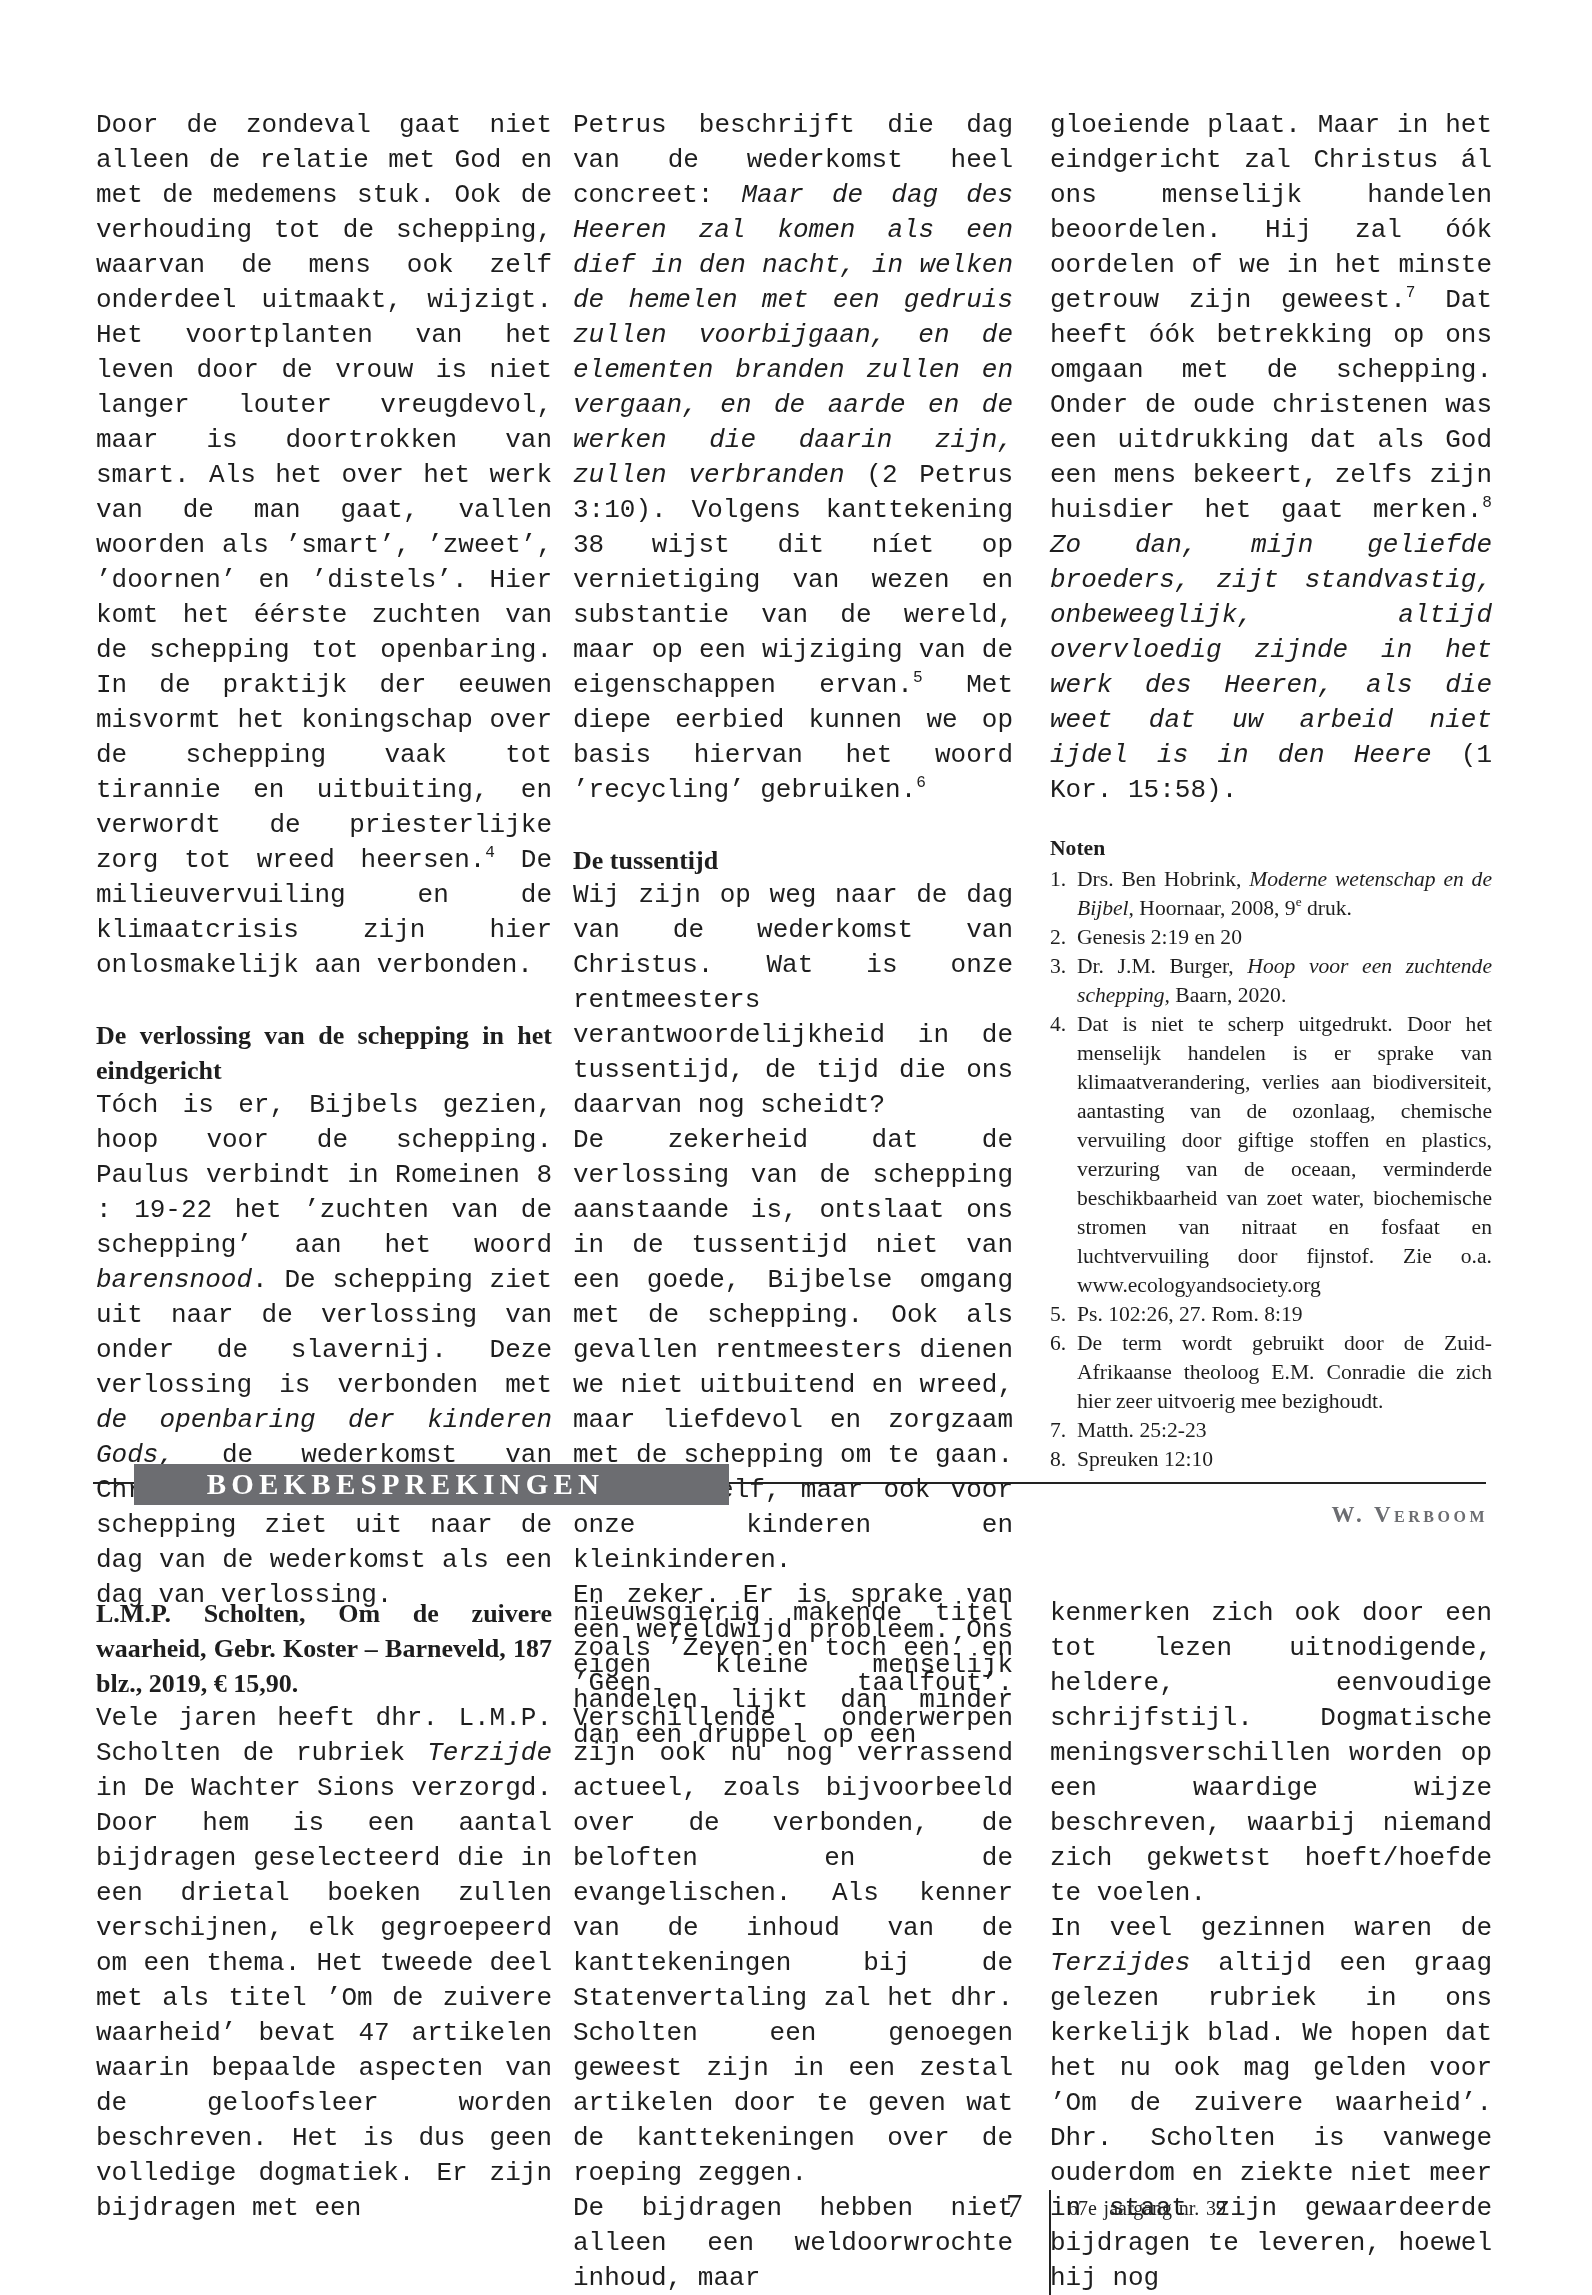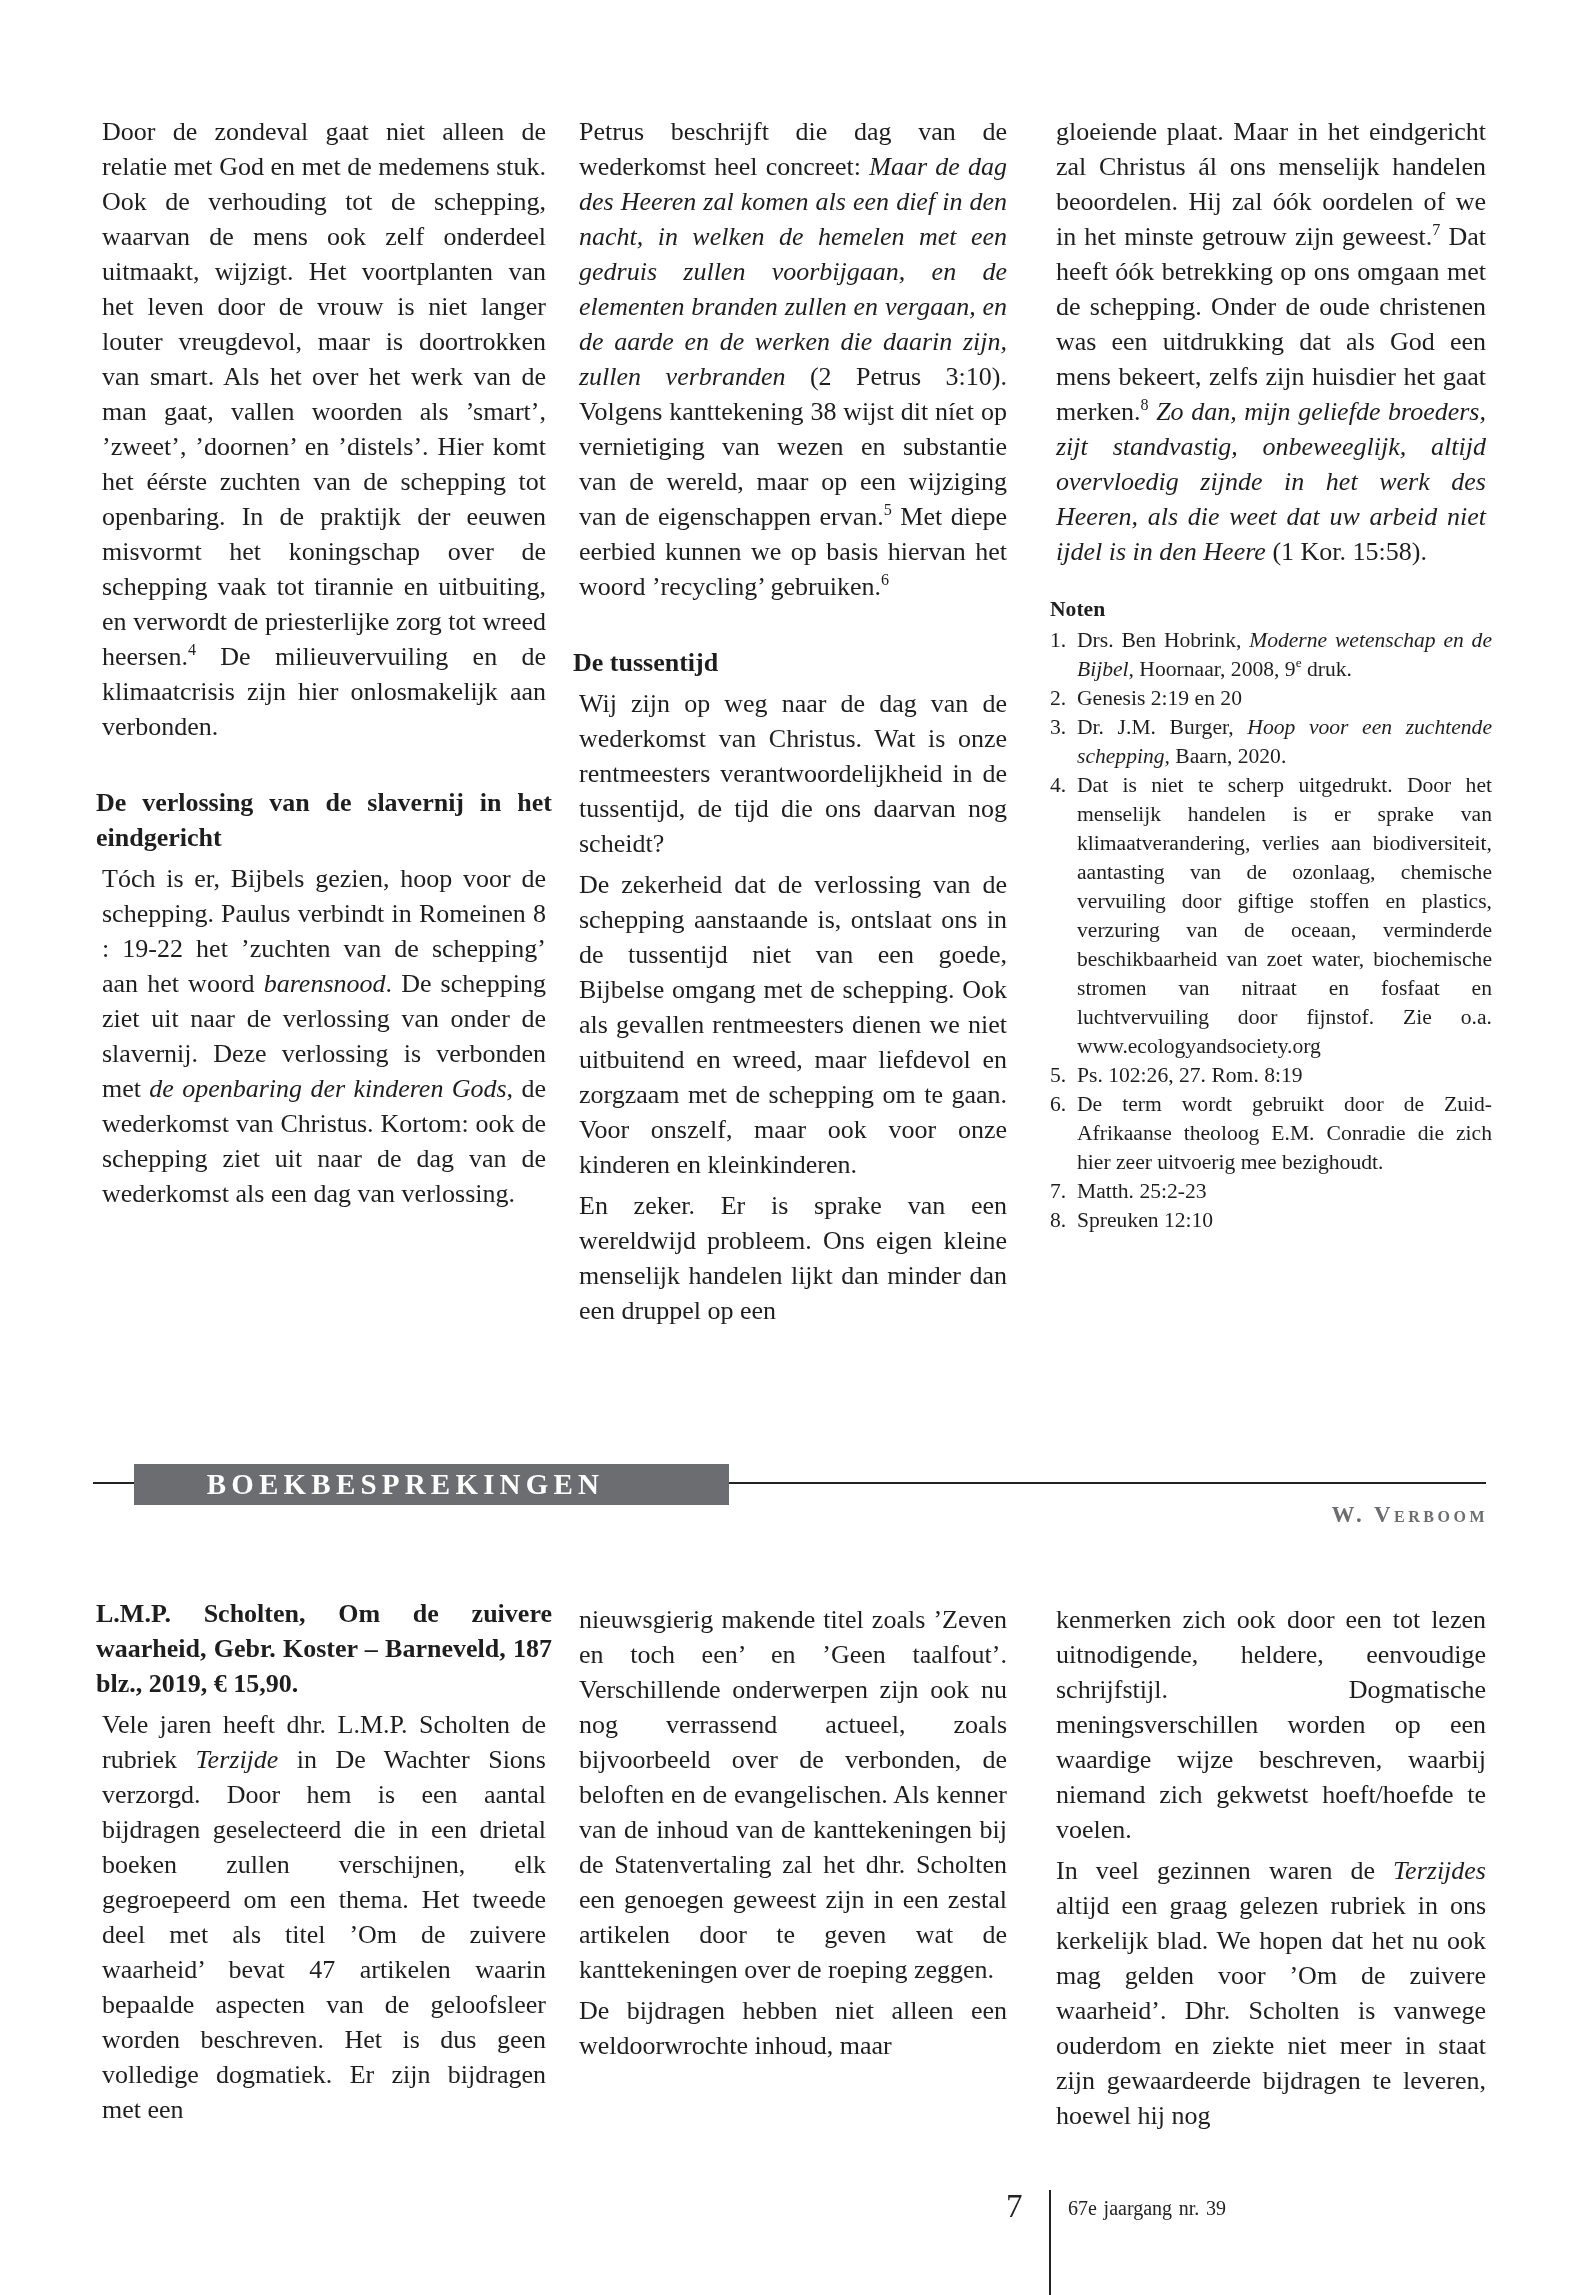--- a/index.html
+++ b/index.html
@@ -1,19 +1,19 @@
 <!DOCTYPE html>
 <html style="font-size:14px"><head>
 <meta charset="utf-8">
 <style>
   html, body { margin: 0; padding: 0; background: #ffffff; }
   body { width: 1592px; height: 2295px; position: relative; overflow: hidden;
          font-family: "Liberation Serif", "DejaVu Serif", serif; color: #1e1e1e; }
   .col { position: absolute; font-size: 26px; line-height: 35px; text-align: justify; }
-  .col p { margin: 6px; }
+  .col p { margin: 0; font-family: Liberation Mono, monospace; }
   .col h3 { margin: 0; font-size: 26px; line-height: 35px; font-weight: bold; }
   .gap { height: 35px; }
   sup { font-size: 0.62em; line-height: 0; vertical-align: 0.65em; }
   .notes { font-size: 21.6px; line-height: 29px; }
   .notes h4 { margin: 0 0 1.7px 0; font-size: 21.6px; font-weight: bold; }
   .notes ol { margin: 0; padding: 0; list-style: none; }
   .notes li { position: relative; padding-left: 27px; text-align: justify; }
   .notes li .num { position: absolute; left: 0; top: 0; }
   .banner-line-left { position: absolute; left: 93px; top: 1482px; width: 43px; height: 1.7px; background: #222; }
   .banner-line-right { position: absolute; left: 727px; top: 1482px; width: 759px; height: 1.7px; background: #222; }
@@ -25,21 +25,21 @@
   .footer-num { position: absolute; left: 1006px; top: 2188px; font-size: 33px; color: #222; }
   .footer-bar { position: absolute; left: 1049px; top: 2190px; width: 1.7px; height: 105px; background: #222; }
   .footer-meta { position: absolute; left: 1068px; top: 2197px; font-size: 20px; color: #222; word-spacing: 1.7px; }
 </style>
 </head>
 <body>
 
 <div class="col" style="left:96px; top:108px; width:456px;">
   <p><span>Door de zondeval gaat niet alleen de relatie met God en met de medemens stuk. Ook de verhouding tot de schepping, waarvan de mens ook zelf onderdeel uitmaakt, wijzigt. Het voortplanten van het leven door de vrouw is niet langer louter vreugdevol, maar is doortrokken van smart. Als het over het werk van de man gaat, vallen woorden als ’smart’, ’zweet’, ’doornen’ en ’distels’. Hier komt het éérste zuchten van de schepping tot openbaring. In de praktijk der eeuwen misvormt het koningschap over de schepping vaak tot tirannie en uitbuiting, en verwordt de priesterlijke zorg tot wreed heersen.</span><sup>4</sup><span> De milieuvervuiling en de klimaatcrisis zijn hier onlosmakelijk aan verbonden.</span></p>
   <div class="gap"></div>
-  <h3>De verlossing van de slavernij in het eindgericht</h3>
+  <h3>De verlossing van de schepping in het eindgericht</h3>
   <p><span>Tóch is er, Bijbels gezien, hoop voor de schepping. Paulus verbindt in Romeinen 8 : 19-22 het ’zuchten van de schepping’ aan het woord </span><i>barensnood</i><span>. De schepping ziet uit naar de verlossing van onder de slavernij. Deze verlossing is verbonden met </span><i>de openbaring der kinderen Gods,</i><span> de wederkomst van Christus. Kortom: ook de schepping ziet uit naar de dag van de wederkomst als een dag van verlossing.</span></p>
 </div>
 
 <div class="col" style="left:573px; top:108px; width:440px;">
   <p><span>Petrus beschrijft die dag van de wederkomst heel concreet: </span><i>Maar de dag des Heeren zal komen als een dief in den nacht, in welken de hemelen met een gedruis zullen voorbijgaan, en de elementen branden zullen en vergaan, en de aarde en de werken die daarin zijn, zullen verbranden</i><span> (2 Petrus 3:10). Volgens kanttekening 38 wijst dit níet op vernietiging van wezen en substantie van de wereld, maar op een wijziging van de eigenschappen ervan.</span><sup>5</sup><span> Met diepe eerbied kunnen we op basis hiervan het woord ’recycling’ gebruiken.</span><sup>6</sup></p>
   <div class="gap"></div>
   <h3>De tussentijd</h3>
   <p>Wij zijn op weg naar de dag van de wederkomst van Christus. Wat is onze rentmeesters verantwoordelijkheid in de tussentijd, de tijd die ons daarvan nog scheidt?</p>
   <p>De zekerheid dat de verlossing van de schepping aanstaande is, ontslaat ons in de tussentijd niet van een goede, Bijbelse omgang met de schepping. Ook als gevallen rentmeesters dienen we niet uitbuitend en wreed, maar liefdevol en zorgzaam met de schepping om te gaan. Voor onszelf, maar ook voor onze kinderen en kleinkinderen.</p>
   <p>En zeker. Er is sprake van een wereldwijd probleem. Ons eigen kleine menselijk handelen lijkt dan minder dan een druppel op een</p>

